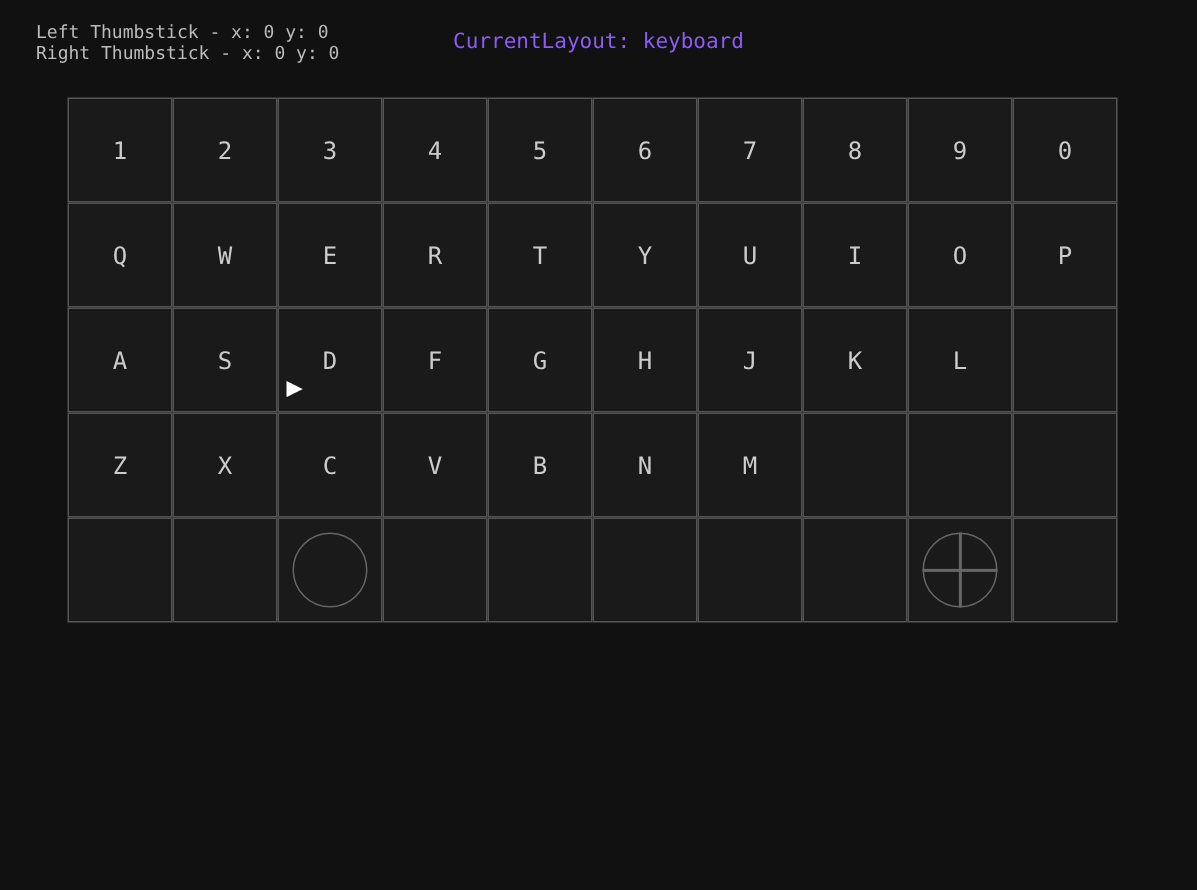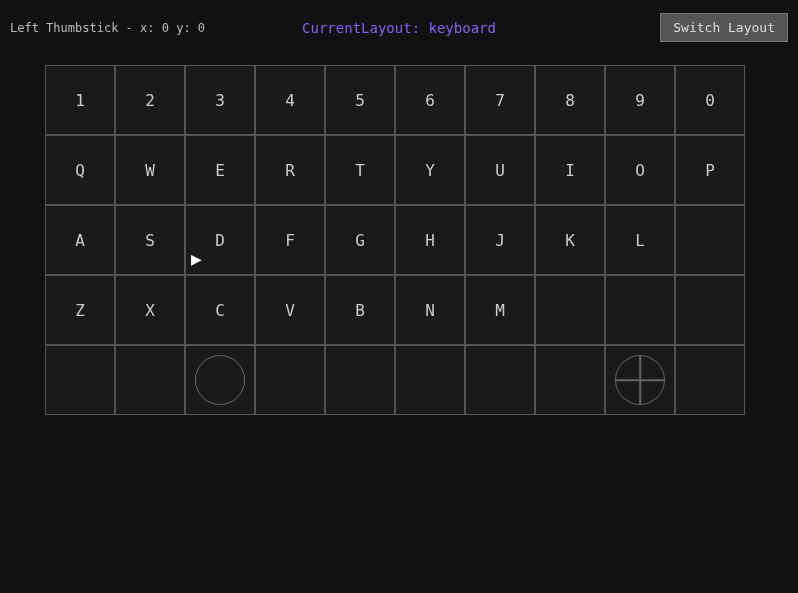--- a/index.html
+++ b/index.html
@@ -9,21 +9,21 @@
       font-family: monospace;
       width: 798px;
       height: 593px;
       overflow: hidden;
       position: relative;
     }
     .header {
       display: flex;
       align-items: center;
       justify-content: space-between;
-      padding: 8px 10px;
+      padding: 8px 24px;
       height: 55px;
     }
     .header-left {
       display: flex;
       flex-direction: column;
       font-size: 12px;
       color: #bbb;
     }
     .header-center {
       font-size: 14px;
@@ -98,23 +98,23 @@
       color: #fff;
       pointer-events: none;
     }
   </style>
 </head>
 <body>
 
 <div class="header">
   <div class="header-left">
     <span>Left Thumbstick - x: 0 y: 0</span>
+    <span>Right Thumbstick - x: 0 y: 0</span>
   </div>
   <div class="header-center">CurrentLayout: keyboard</div>
-  <button class="switch-btn">Switch Layout</button>
 </div>
 
 <div class="keyboard-area">
 
   <div class="key-row">
     <div class="key">1</div>
     <div class="key">2</div>
     <div class="key">3</div>
     <div class="key">4</div>
     <div class="key">5</div>

